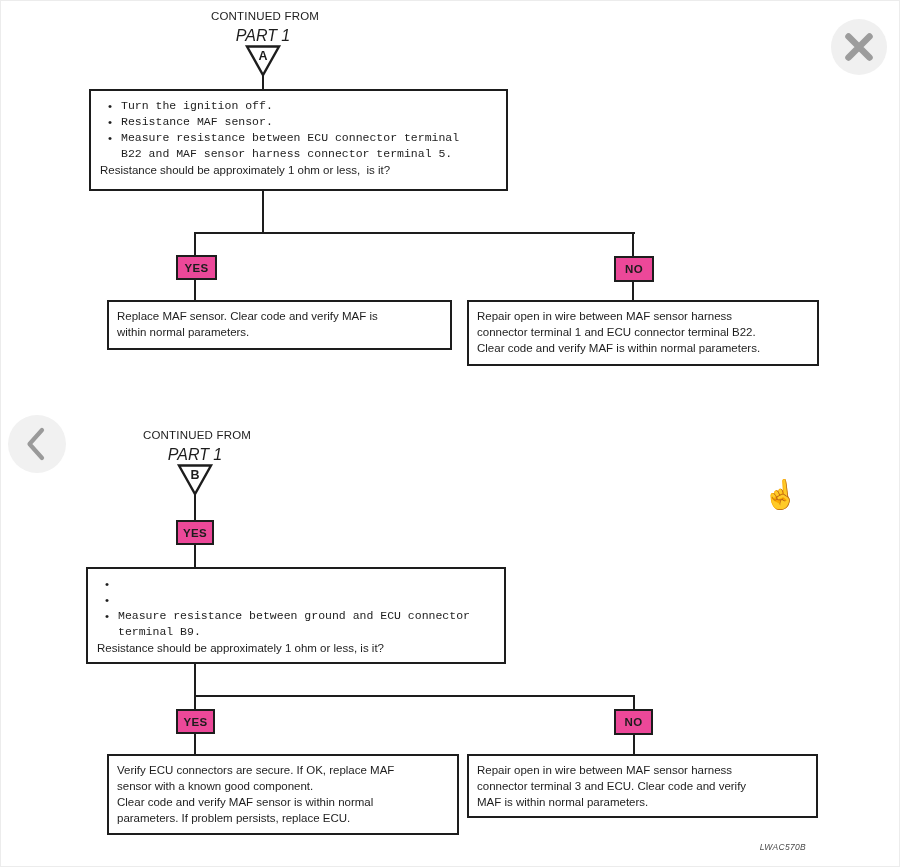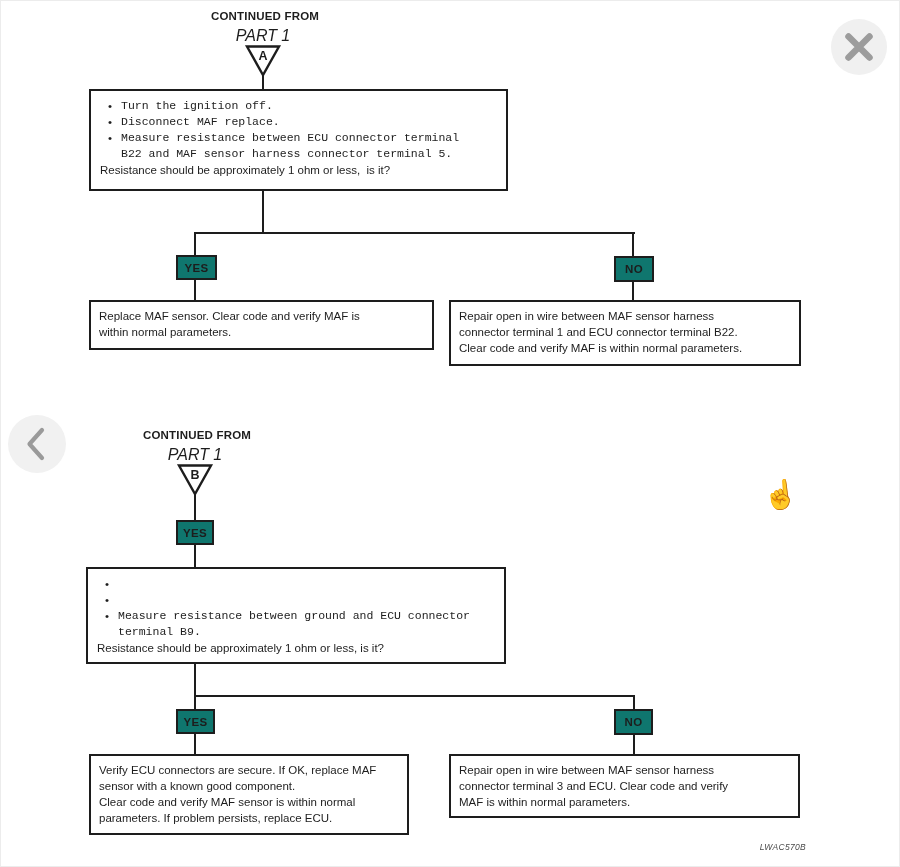--- a/index.html
+++ b/index.html
@@ -5,39 +5,39 @@
   html,body{margin:0;padding:0;}
   body{
     width:900px;height:867px;position:relative;background:#ffffff;
     font-family:"Liberation Sans", sans-serif;color:#1d1d1d;overflow:hidden;
   }
   #frame{
     position:absolute;left:0;top:0;width:900px;height:867px;
     box-sizing:border-box;border:1px solid #ececec;background:#ffffff;
   }
   .abs{position:absolute;}
-  .hdr1{font-weight:bold;font-size:11.5px;letter-spacing:.2px;text-align:center;white-space:nowrap;}
+  .hdr1{font-weight:normal;font-size:11.5px;letter-spacing:.2px;text-align:center;white-space:nowrap;}
   .hdr2{font-size:16px;text-align:center;white-space:nowrap;font-style:italic;}
   .vline{position:absolute;width:2px;background:#1d1d1d;}
   .hline{position:absolute;height:2px;background:#1d1d1d;}
   .fbox{
     position:absolute;box-sizing:border-box;border:2px solid #1d1d1d;background:#ffffff;
     font-size:11.5px;line-height:16px;
   }
   .stepbox{padding:7px 8px 4px 8px;}
   .step{display:flex;}
   .bullet{width:13px;padding-left:9px;flex:0 0 auto;}
   .steptext{white-space:pre-line;font-family:Liberation Mono, monospace;}
   .question{white-space:pre-wrap;margin-left:1px;}
   .ynbox{
-    position:absolute;box-sizing:border-box;border:2px solid #1d1d1d;background:#0f766e;
+    position:absolute;box-sizing:border-box;border:2px solid #1d1d1d;background:#ec4899;
     font-weight:bold;font-size:11.5px;display:flex;align-items:center;justify-content:center;
     letter-spacing:.3px;
   }
-  .resultbox{padding:6px 8px;white-space:pre-line;}
+  .resultbox{padding:6px 8px;white-space:pre-line;margin-left:18px;}
   .doccode{
     position:absolute;font-size:8.5px;color:#4a4a4a;letter-spacing:.3px;
     text-align:right;white-space:nowrap;font-style:italic;
   }
   .ctrl{position:absolute;cursor:pointer;background:none;border:none;padding:0;}
   .cursor{
     position:absolute;font-size:28px;color:#2b2b2b;line-height:1;
     transform:rotate(-6deg);user-select:none;pointer-events:none;
   }
   svg text{font-family:"Liberation Sans", sans-serif;}
@@ -58,21 +58,21 @@
 
     <div class="vline" style="left:261px;top:74px;height:14px;"></div>
 
     <div class="fbox stepbox" style="left:88px;top:88px;width:419px;height:102px;">
       <div class="step">
         <span class="bullet">•</span>
         <span class="steptext">Turn the ignition off.</span>
       </div>
       <div class="step">
         <span class="bullet">•</span>
-        <span class="steptext">Disconnect MAF replace.</span>
+        <span class="steptext">Resistance MAF sensor.</span>
       </div>
       <div class="step">
         <span class="bullet">•</span>
         <span class="steptext">Measure resistance between ECU connector terminal
 B22 and MAF sensor harness connector terminal 5.</span>
       </div>
       <div class="question">Resistance should be approximately 1 ohm or less,  is it?</div>
     </div>
 
     <div class="vline" style="left:261px;top:190px;height:43px;"></div>
@@ -137,21 +137,21 @@
     <div class="ynbox" style="left:175px;top:708px;width:39px;height:25px;">
       <span>YES</span>
     </div>
     <div class="ynbox" style="left:613px;top:708px;width:39px;height:26px;">
       <span>NO</span>
     </div>
 
     <div class="vline" style="left:193px;top:733px;height:20px;"></div>
     <div class="vline" style="left:632px;top:734px;height:19px;"></div>
 
-    <div class="fbox resultbox" style="left:88px;top:753px;width:320px;height:81px;">Verify ECU connectors are secure. If OK, replace MAF
+    <div class="fbox resultbox" style="left:88px;top:753px;width:352px;height:81px;">Verify ECU connectors are secure. If OK, replace MAF
 sensor with a known good component.
 Clear code and verify MAF sensor is within normal
 parameters. If problem persists, replace ECU.</div>
     <div class="fbox resultbox" style="left:448px;top:753px;width:351px;height:64px;">Repair open in wire between MAF sensor harness
 connector terminal 3 and ECU. Clear code and verify
 MAF is within normal parameters.</div>
   </div>
 
   <div class="doccode" style="left:705px;top:841px;width:100px;">LWAC570B</div>
 

